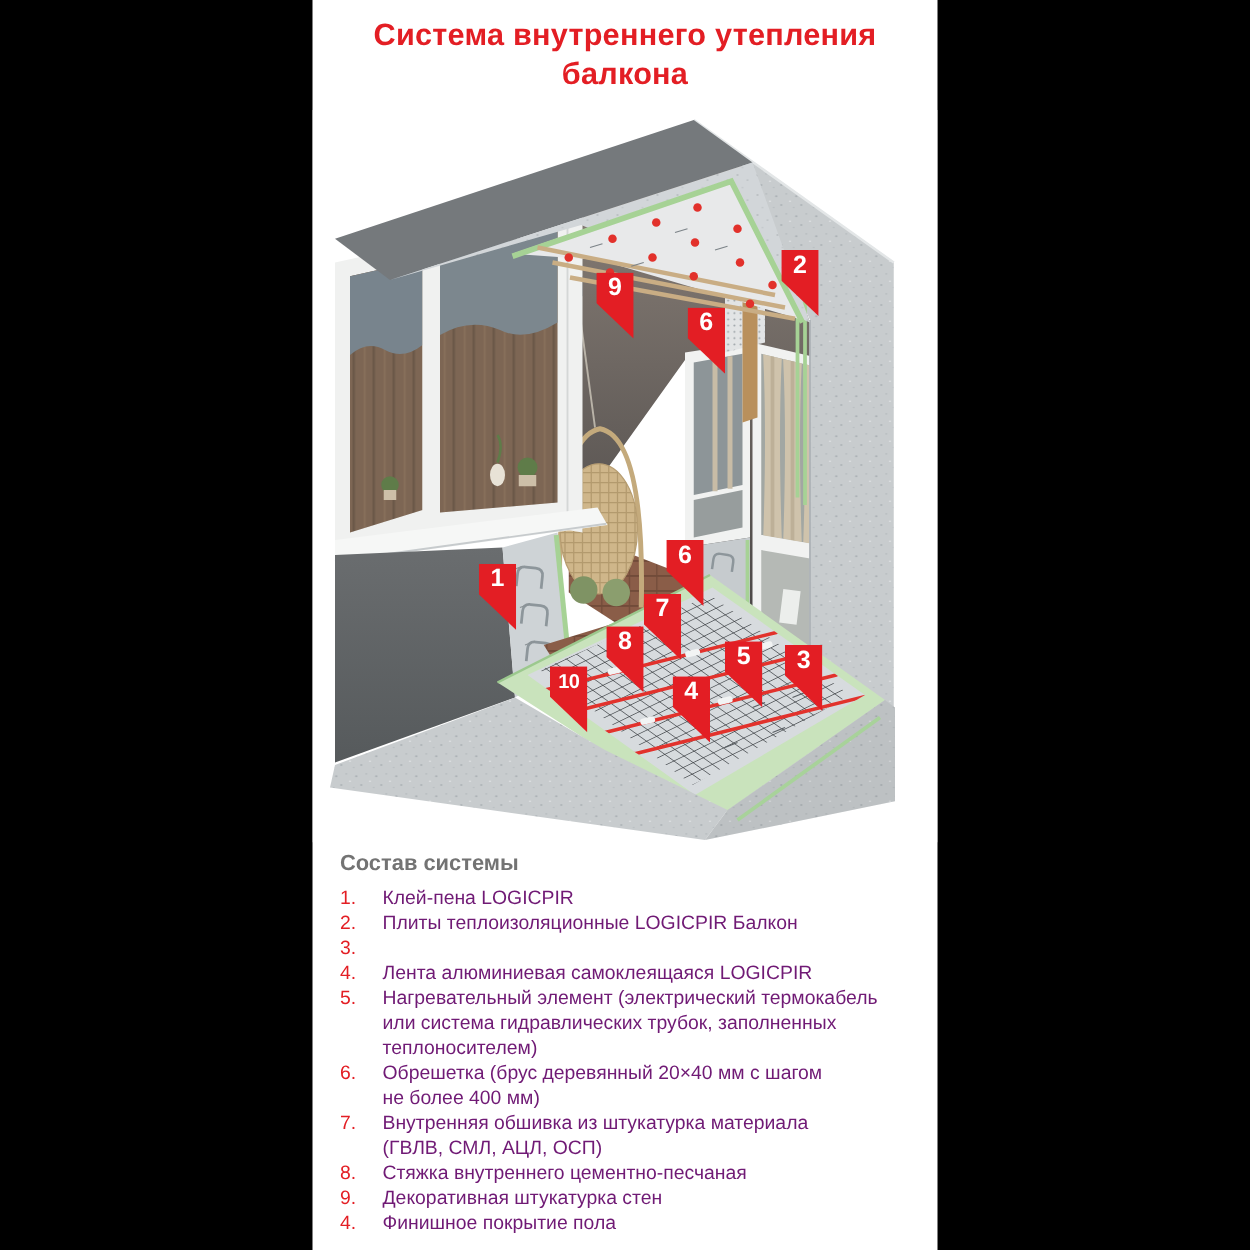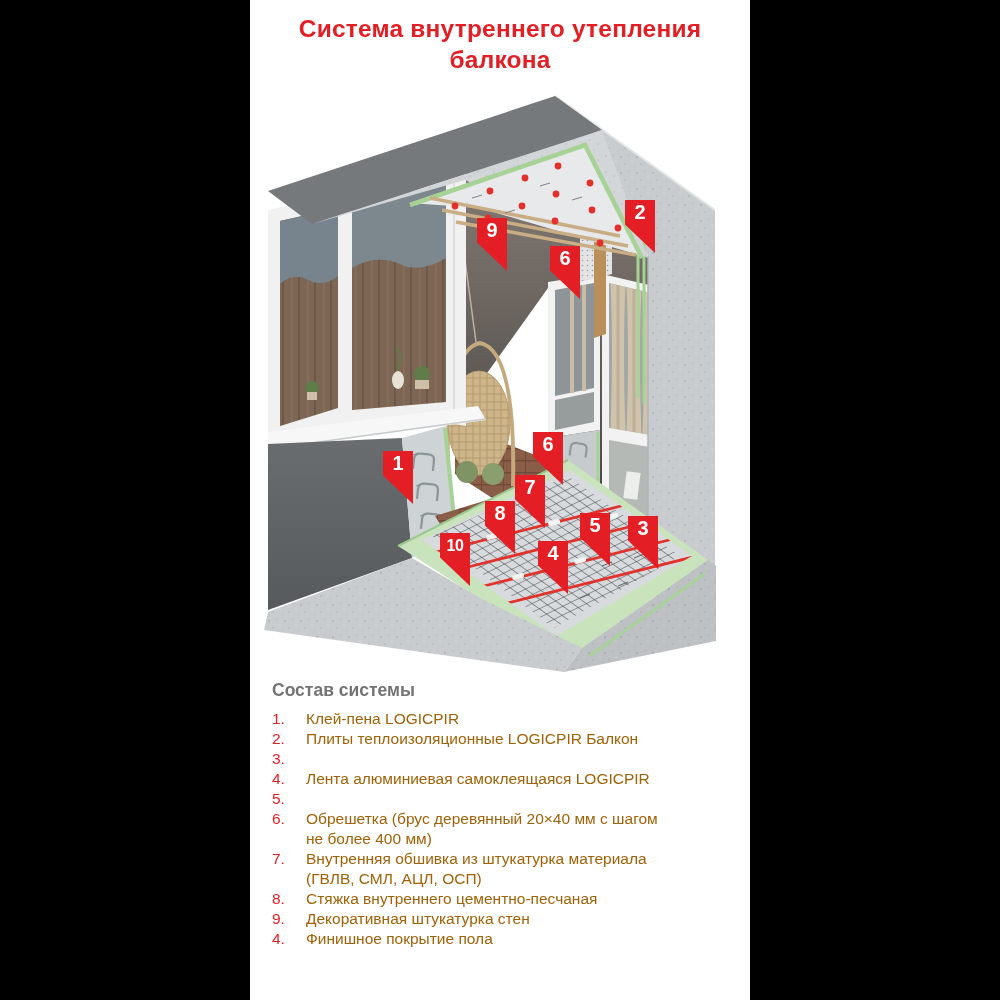--- a/index.html
+++ b/index.html
@@ -17,21 +17,21 @@
   .marker{position:absolute;width:30px;height:53px;background:#e31e24;
           clip-path:polygon(0 0,100% 0,100% 100%,0 46%);}
   .marker span{display:block;width:100%;margin-top:1px;text-align:center;
                font-size:20px;line-height:23px;font-weight:bold;color:#fff;}
   .marker.wide span{font-size:16px;letter-spacing:-.5px;}
   .legend{padding:6px 18px 0 22px;}
   .legend h2{margin:0 0 8px 0;color:#737373;font-size:17.5px;font-weight:bold;}
   .legend ol{list-style:none;margin:0;padding:0;}
   .legend li{display:flex;margin:0;}
   .legend .num{flex:0 0 34px;color:#e31e24;font-size:15.5px;line-height:20px;}
-  .legend .txt{color:#a16207;font-size:15.5px;line-height:20px;white-space:pre-line;}
+  .legend .txt{color:#701a75;font-size:15.5px;line-height:20px;white-space:pre-line;}
 </style>
 </head>
 <body>
 
 <div class="stage">
   <div class="sidebar left"></div>
   <div class="sidebar right"></div>
 
   <div class="content">
 
@@ -309,20 +309,23 @@
           </li>
           <li>
             <span class="num">3.</span>
           </li>
           <li>
             <span class="num">4.</span>
             <span class="txt">Лента алюминиевая самоклеящаяся LOGICPIR</span>
           </li>
           <li>
             <span class="num">5.</span>
+            <span class="txt">Нагревательный элемент (электрический термокабель
+или система гидравлических трубок, заполненных
+теплоносителем)</span>
           </li>
           <li>
             <span class="num">6.</span>
             <span class="txt">Обрешетка (брус деревянный 20×40 мм с шагом
 не более 400 мм)</span>
           </li>
           <li>
             <span class="num">7.</span>
             <span class="txt">Внутренняя обшивка из штукатурка материала
 (ГВЛВ, СМЛ, АЦЛ, ОСП)</span>

